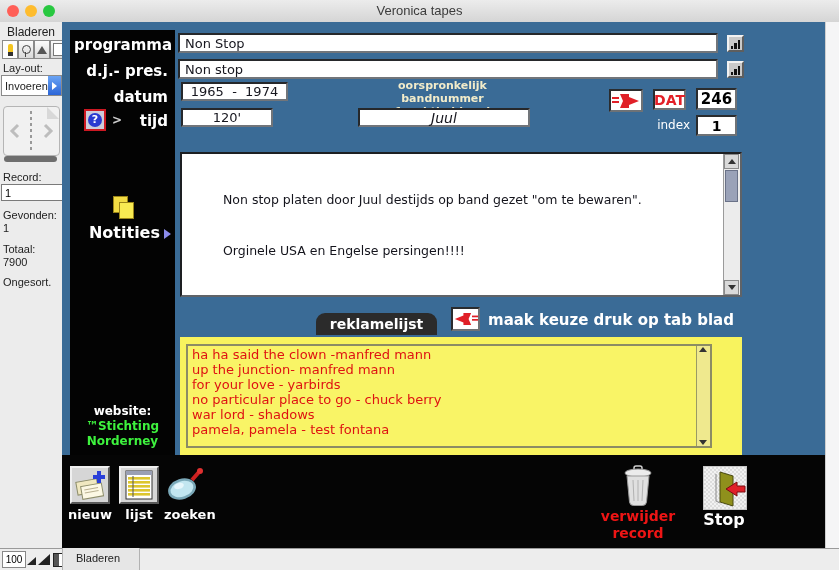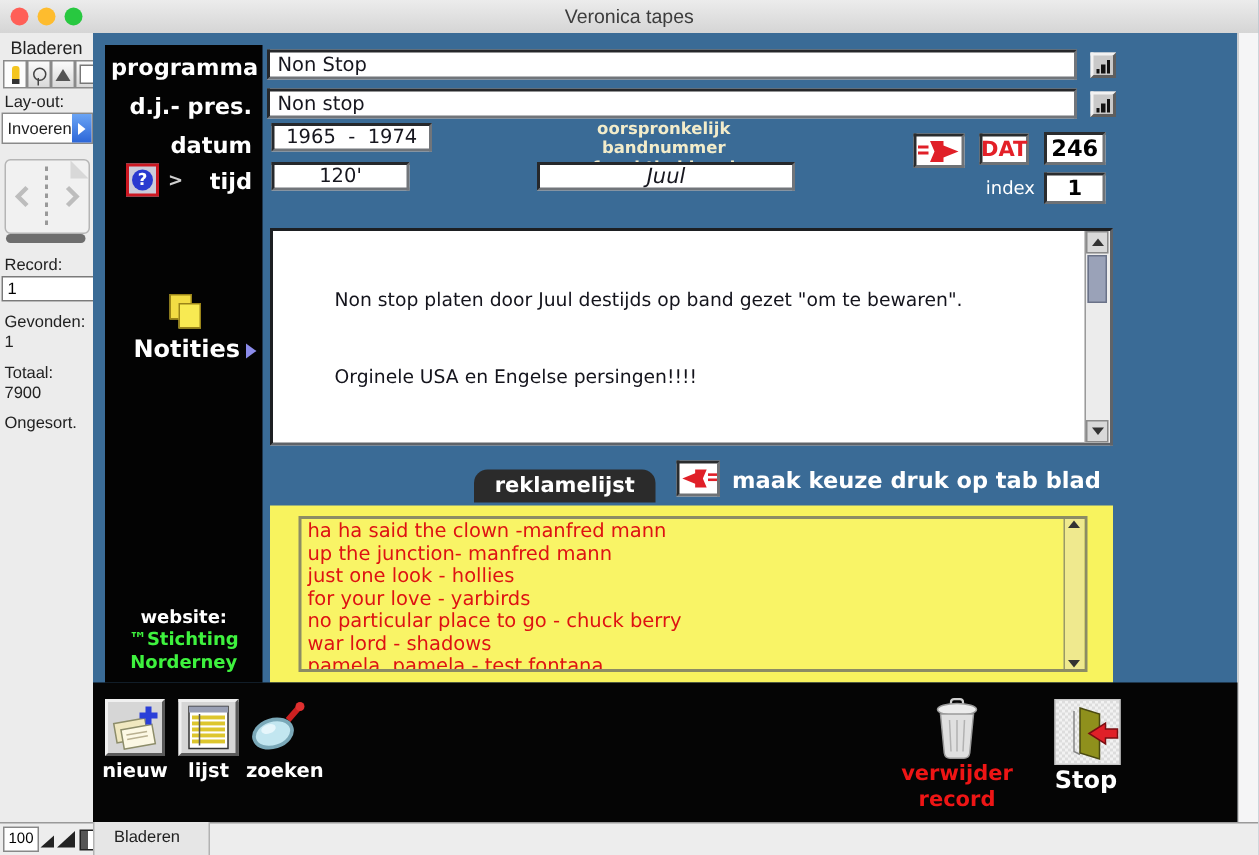--- a/index.html
+++ b/index.html
@@ -43,21 +43,21 @@
     padding:3px 5px;font-size:12.5px;line-height:17px;color:#14141c;white-space:pre;margin-left:36px;}
   .scrollv{position:absolute;right:0;top:0;width:16px;bottom:0;background:#ececec;border-left:1px solid #9a9a9a;}
   .sarrow{position:absolute;left:0;width:15px;height:15px;background:#d9d9d9;border:1px solid #8a8a8a;
     box-sizing:border-box;display:flex;align-items:center;justify-content:center;}
   .tri-up{width:0;height:0;border-bottom:5px solid #333;border-left:4px solid transparent;border-right:4px solid transparent;}
   .tri-dn{width:0;height:0;border-top:5px solid #333;border-left:4px solid transparent;border-right:4px solid transparent;}
   
   .tab{font-weight:bold;font-size:14px;display:flex;align-items:center;justify-content:center;}
   .panelY{left:180px;top:337px;width:562px;height:118px;background:#f8f35e;}
   .songlist{position:absolute;left:6px;top:7px;width:526px;height:104px;background:#f9f466;
-    border:2px solid #8c8c64;box-sizing:border-box;overflow:hidden;margin-left:13px;}
+    border:2px solid #8c8c64;box-sizing:border-box;overflow:hidden;}
   .song{font-size:13px;line-height:15px;color:#de1212;padding:0 4px;white-space:pre;}
   .lscroll{position:absolute;right:0;top:0;bottom:0;width:13px;background:#efe98e;border-left:1px solid #9a9a64;}
   
   .bottombar{left:62px;top:455px;width:763px;height:93px;background:#050505;}
   .icobtn{border:2px solid;border-color:#f0f0f0 #5a5a5a #5a5a5a #f0f0f0;background:#d6d6d6;box-sizing:border-box;}
   .btnlbl{color:#fff;font-weight:bold;font-size:13px;text-align:center;}
   .infopanel{left:348px;top:459px;width:240px;height:89px;background:#b5b5b5;
     border:3px solid #f5ef42;box-sizing:border-box;}
   .qsl{border:2px solid #e02020;color:#111;font-weight:bold;font-size:14px;
     display:flex;align-items:center;justify-content:center;}
@@ -217,21 +217,20 @@
       <polygon points="20,1 11,1 11,4 1,8 11,12 11,15 20,15 17,8" fill="#e02028"></polygon>
     </svg>
   </div>
   <div class="abs" style="left:488px;top:311px;color:#fff;font-weight:bold;font-size:15px;">maak keuze druk op tab blad</div>
 
   <div class="abs panelY">
     <div class="songlist">
       <div style="position:absolute;left:0;top:1px;right:13px;overflow:hidden;">
         <div class="song">ha ha said the clown -manfred mann</div>
         <div class="song">up the junction- manfred mann</div>
-        <div class="song">just one look - hollies</div>
         <div class="song">for your love - yarbirds</div>
         <div class="song">no particular place to go - chuck berry</div>
         <div class="song">war lord - shadows</div>
         <div class="song">pamela, pamela - test fontana</div>
       </div>
       <div class="lscroll">
         <div style="position:absolute;top:1px;left:2px;" class="tri-up"></div>
         <div style="position:absolute;bottom:1px;left:2px;" class="tri-dn"></div>
       </div>
     </div>

